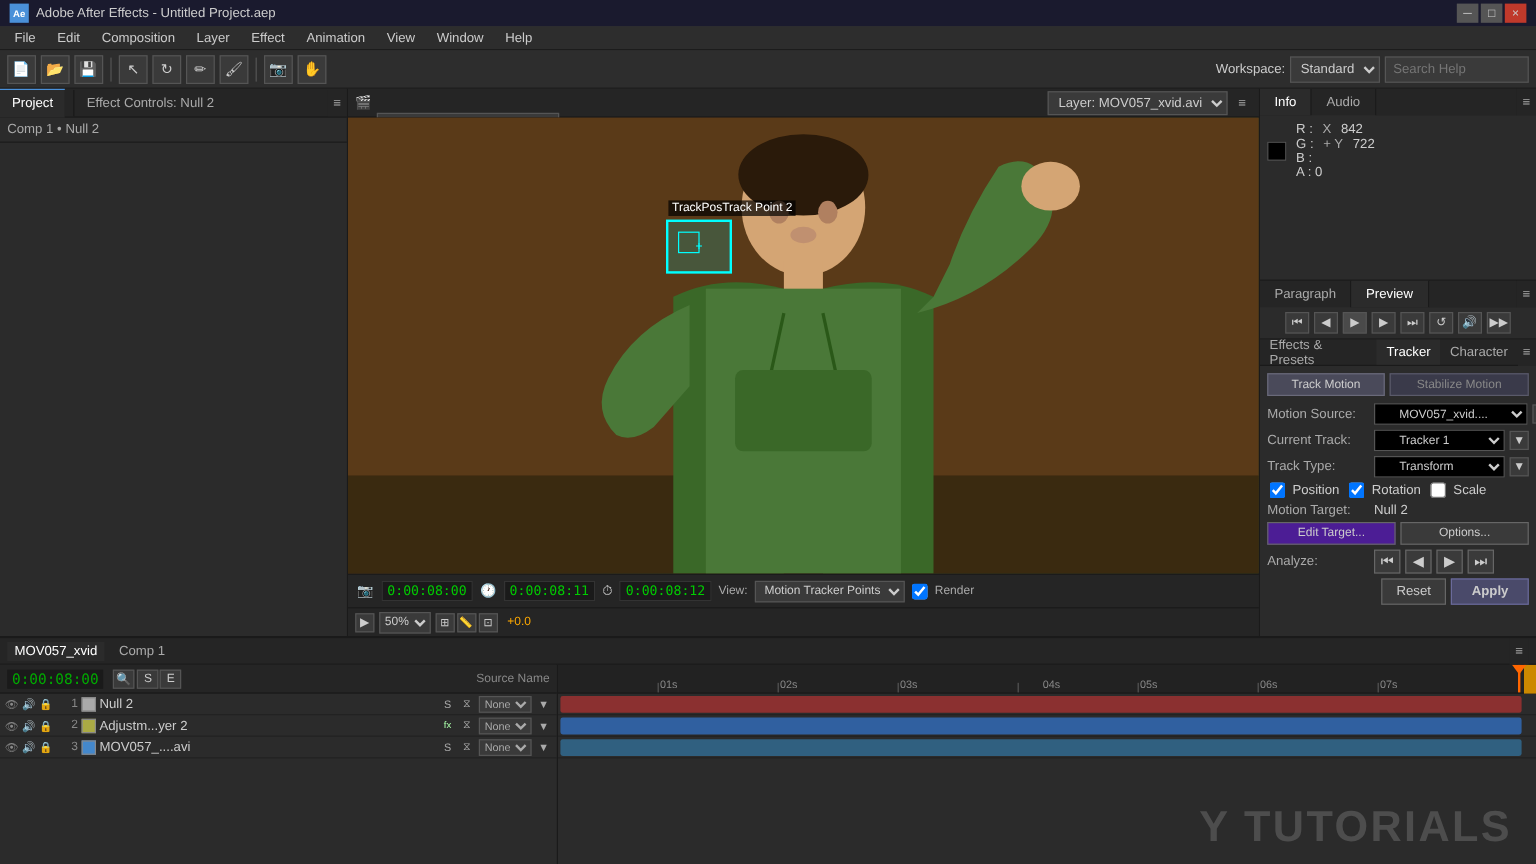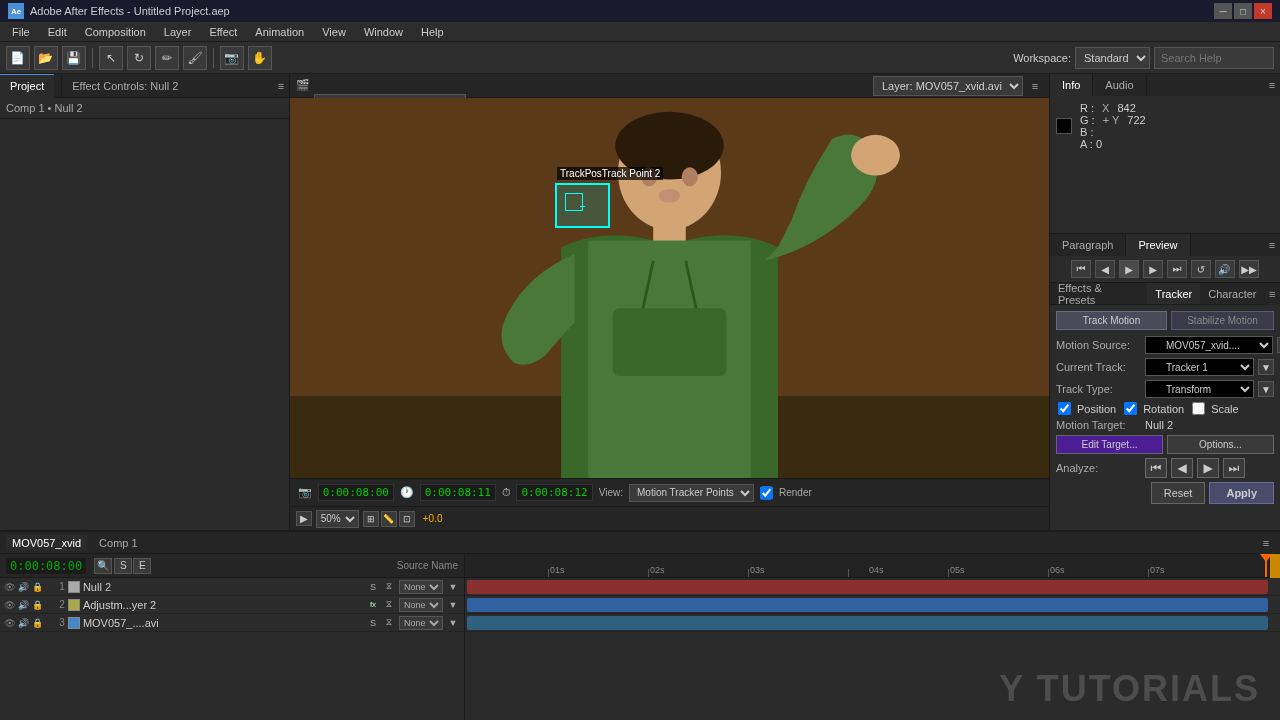--- a/index.html
+++ b/index.html
@@ -324,21 +324,21 @@
         <div class="tracker-tab">Effects &amp; Presets</div>
         <div class="tracker-tab active">Tracker</div>
         <div class="tracker-tab">Character</div>
         <div style="flex:1;background:#252525;"></div>
         <div style="width:16px;height:22px;display:flex;align-items:center;justify-content:center;background:#252525;cursor:pointer;color:#aaa;">≡</div>
       </div>
       <div id="tracker-controls" style="padding:6px;">
 
         <div style="display:flex;gap:4px;margin-bottom:6px;">
           <button class="tracker-btn" style="flex:1;background:#4a4a5a;border:1px solid #6a6a7a;color:#ccc;font-size:10px;padding:3px 4px;cursor:pointer;">Track Motion</button>
-          <button class="tracker-btn" style="flex:1;background:#3a3a4a;border:1px solid #5a5a6a;color:#888;font-size:10px;padding:3px 0;cursor:pointer;">Stabilize Motion</button>
+          <button class="tracker-btn" style="flex:1;background:#3a3a4a;border:1px solid #5a5a6a;color:#888;font-size:10px;padding:3px 13px;cursor:pointer;">Stabilize Motion</button>
         </div>
 
         <div class="tracker-row">
           <span class="tracker-label">Motion Source:</span>
           <select class="tracker-select">
             <option>MOV057_xvid....</option>
           </select>
           <div style="width:16px;height:16px;display:flex;align-items:center;justify-content:center;background:#3a3a3a;border:1px solid #555;cursor:pointer;color:#ccc;font-size:10px;">▼</div>
         </div>
 

